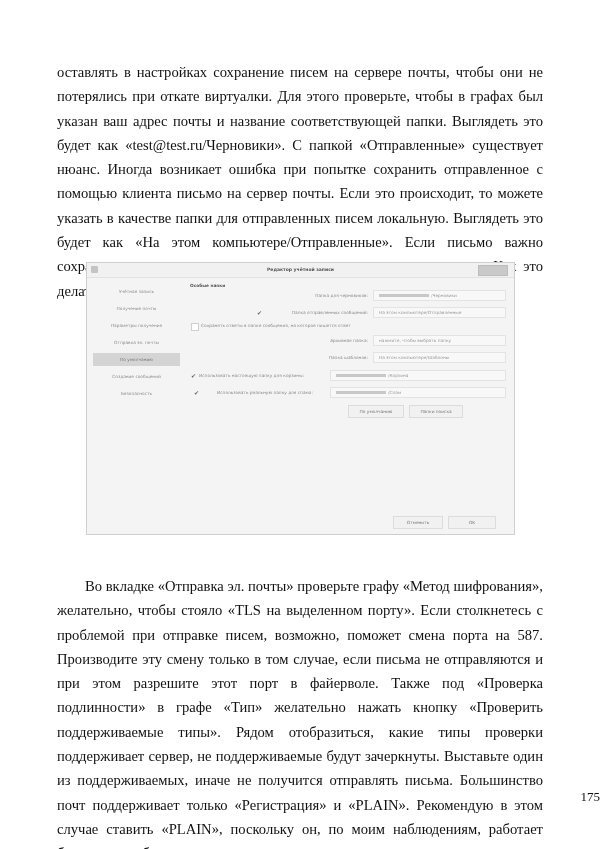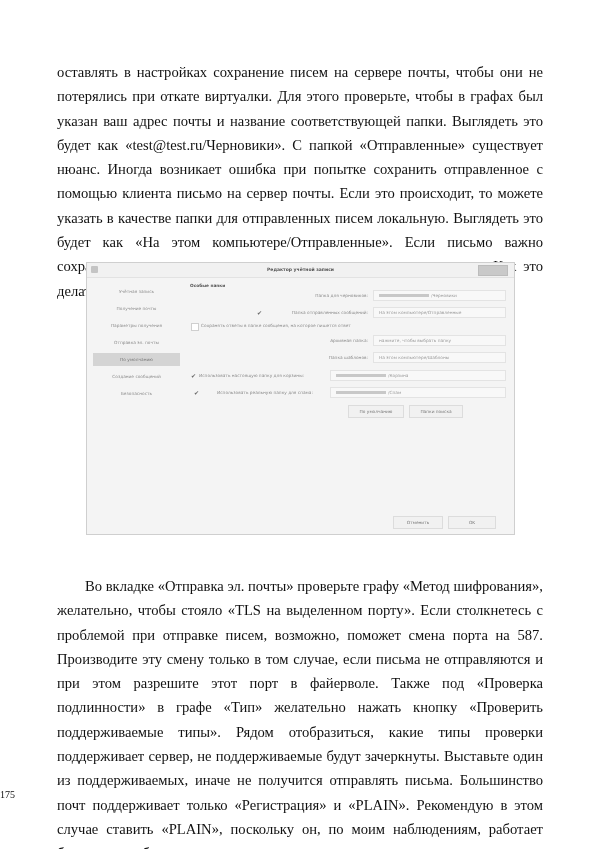--- a/index.html
+++ b/index.html
@@ -3,21 +3,21 @@
   <meta charset="utf-8">
   <style>
     html, body { margin: 0; padding: 0; background: #ffffff; }
     body { width: 600px; height: 849px; position: relative; overflow: hidden;
       font-family: "Liberation Serif", serif; color: #111; }
     .para { position: absolute; left: 57px; width: 486px; font-size: 14.6px; line-height: 24.3px;
       text-align: justify; }
     .para p { margin: 0; }
     #p1 { top: 60px; }
     #p2 { top: 574px; text-indent: 28px; }
-    .pagenum { position: absolute; top: 789px; left: 0; width: 600px; text-align: left; font-size: 10px; }
+    .pagenum { position: absolute; top: 789px; left: 0; width: 600px; text-align: right; font-size: 13px; }
 
     
     .dialog { position: absolute; left: 86px; top: 262px; width: 429px; height: 273px;
       background: #f4f4f4; border: 1px solid #cfcfcf; box-sizing: border-box;
       font-family: "DejaVu Sans", sans-serif; color: #888; font-size: 4.3px; filter: blur(0.35px); }
     .titlebar { position: absolute; left: 0; top: 0; right: 0; height: 14px; background: #f1f1f1; border-bottom: 1px solid #e2e2e2; }
     .titlebar .appicon { position: absolute; left: 4px; top: 3px; width: 7px; height: 7px; background: #c4c4c4; border-radius: 1px; }
     .titlebar .title { position: absolute; left: 0; right: 0; top: 4px; text-align: center; font-weight: bold; color: #555; font-size: 4.5px; }
     .titlebar .close { position: absolute; right: 6px; top: 2px; width: 28px; height: 9px; background: #c9c9c9; border: 1px solid #bcbcbc; }
     .sidebar { position: absolute; left: 0; top: 14px; width: 95px; bottom: 0; }

